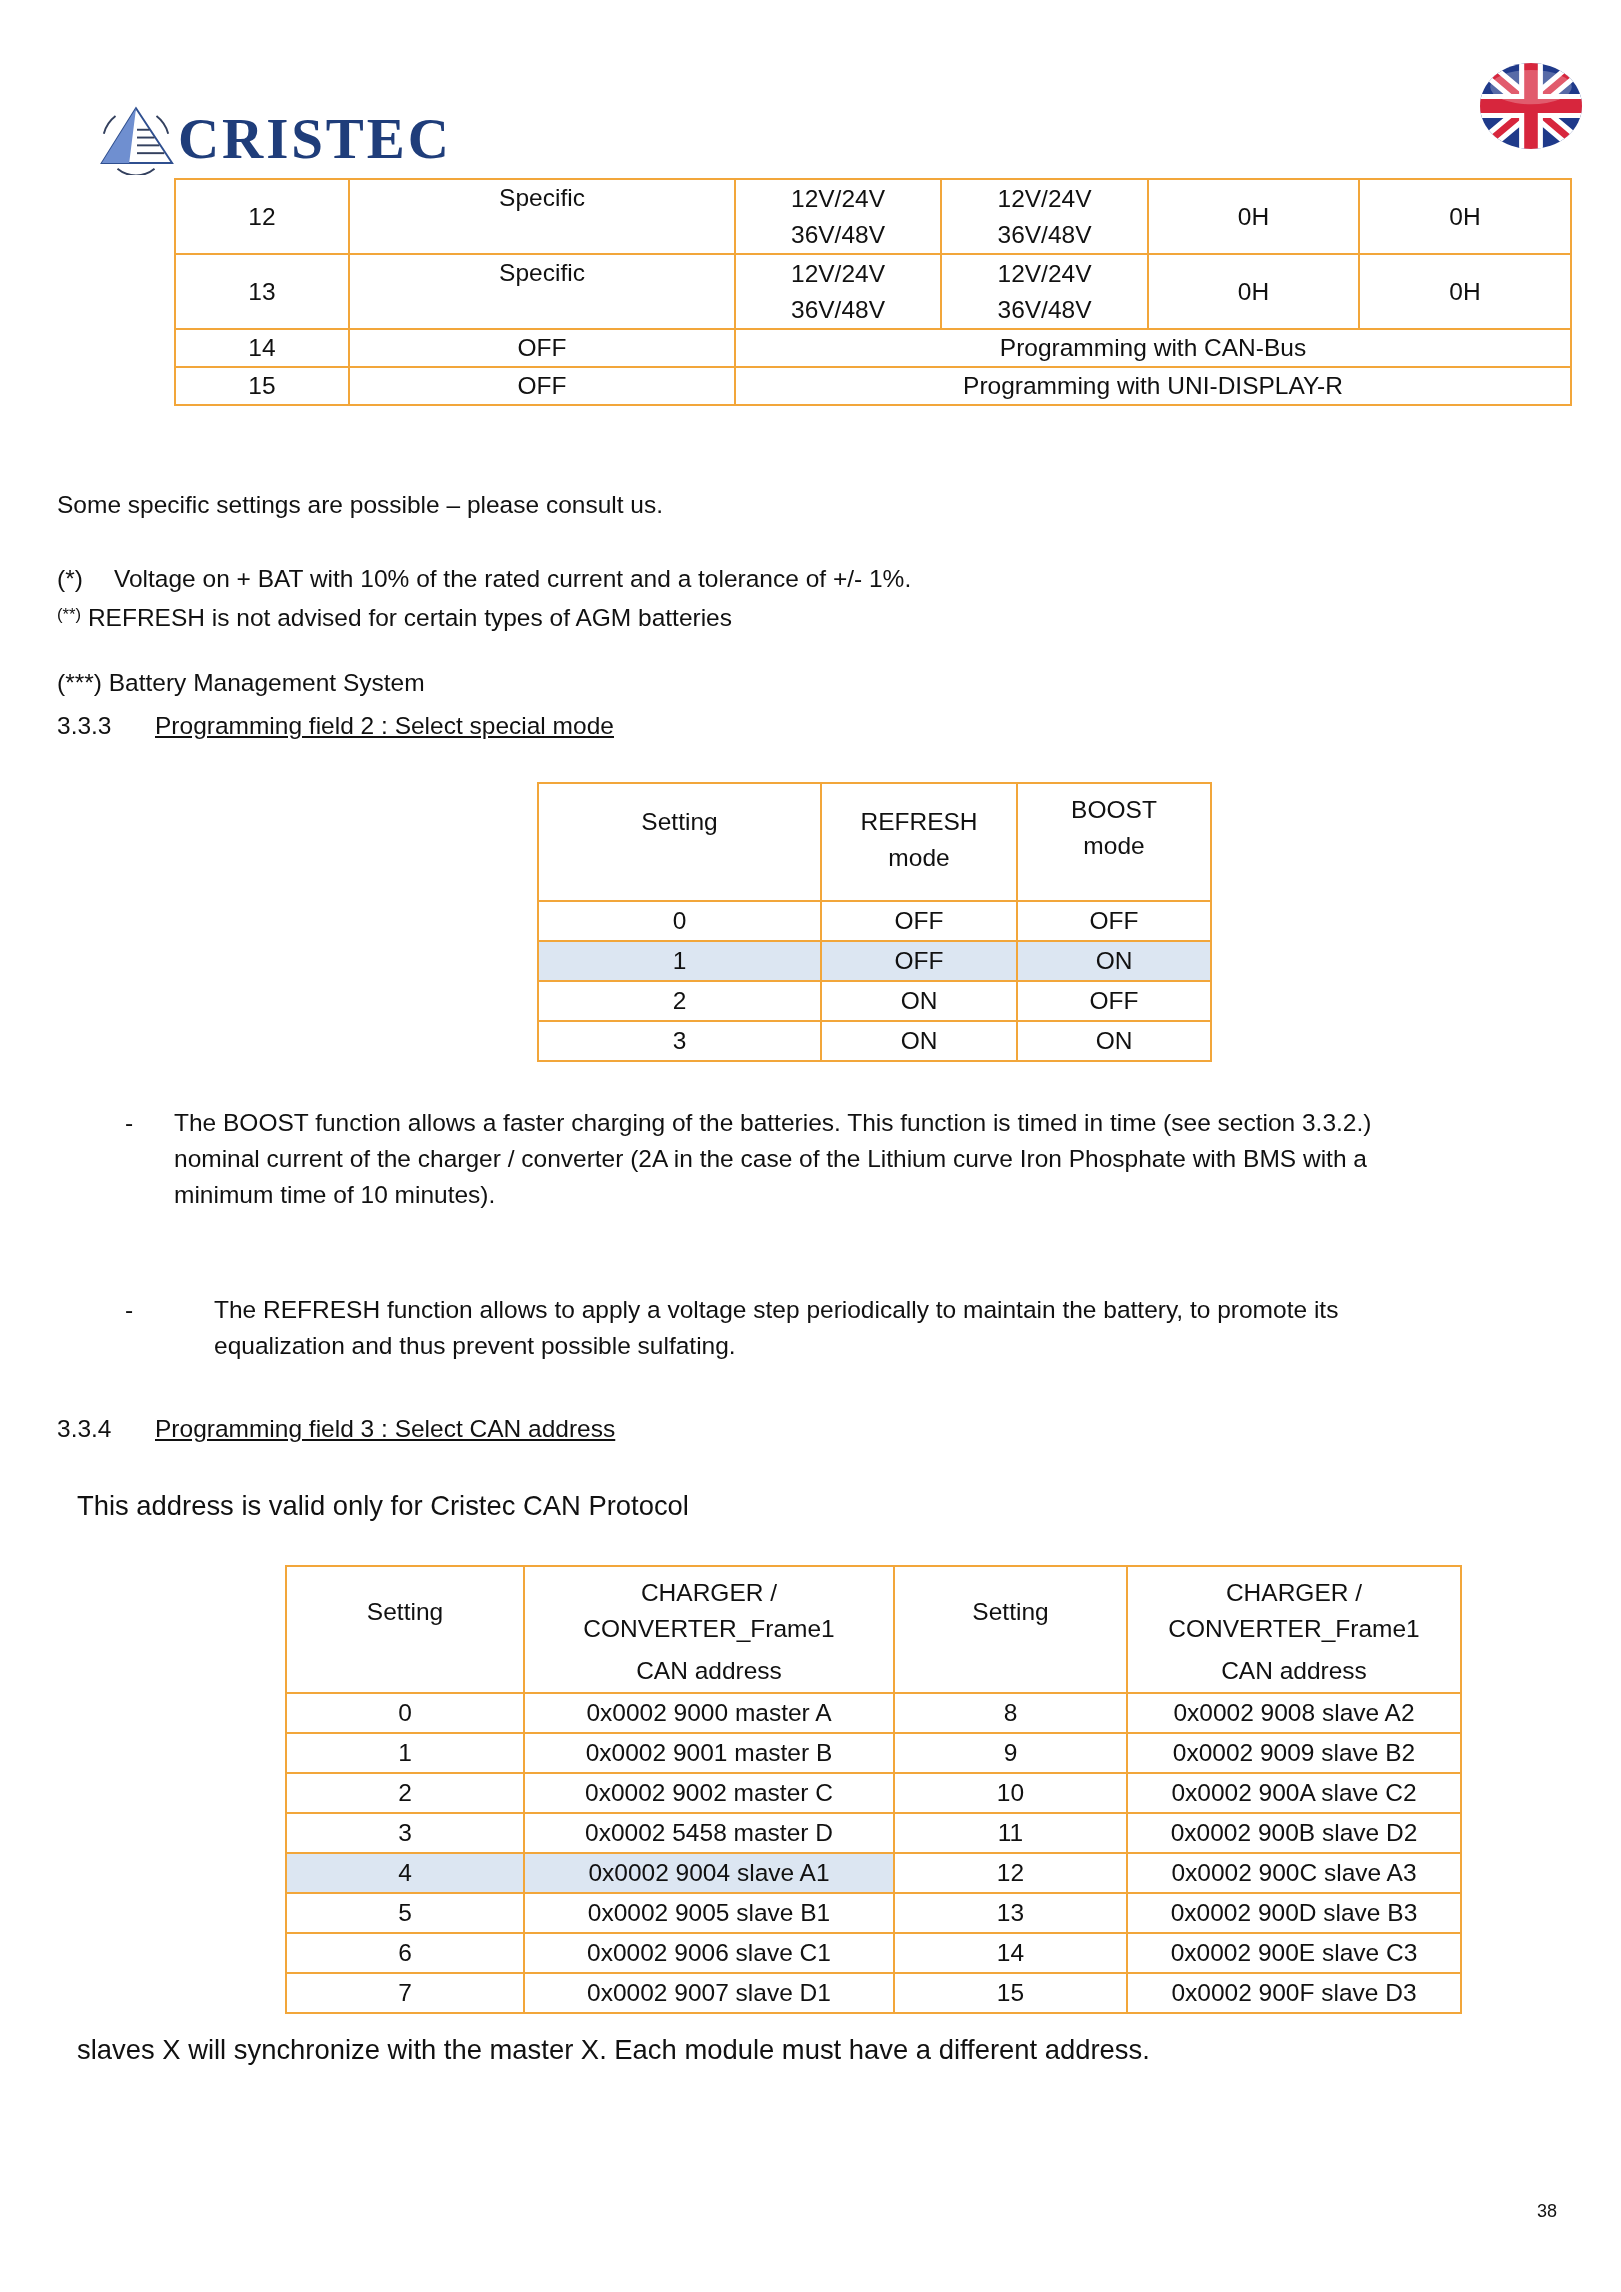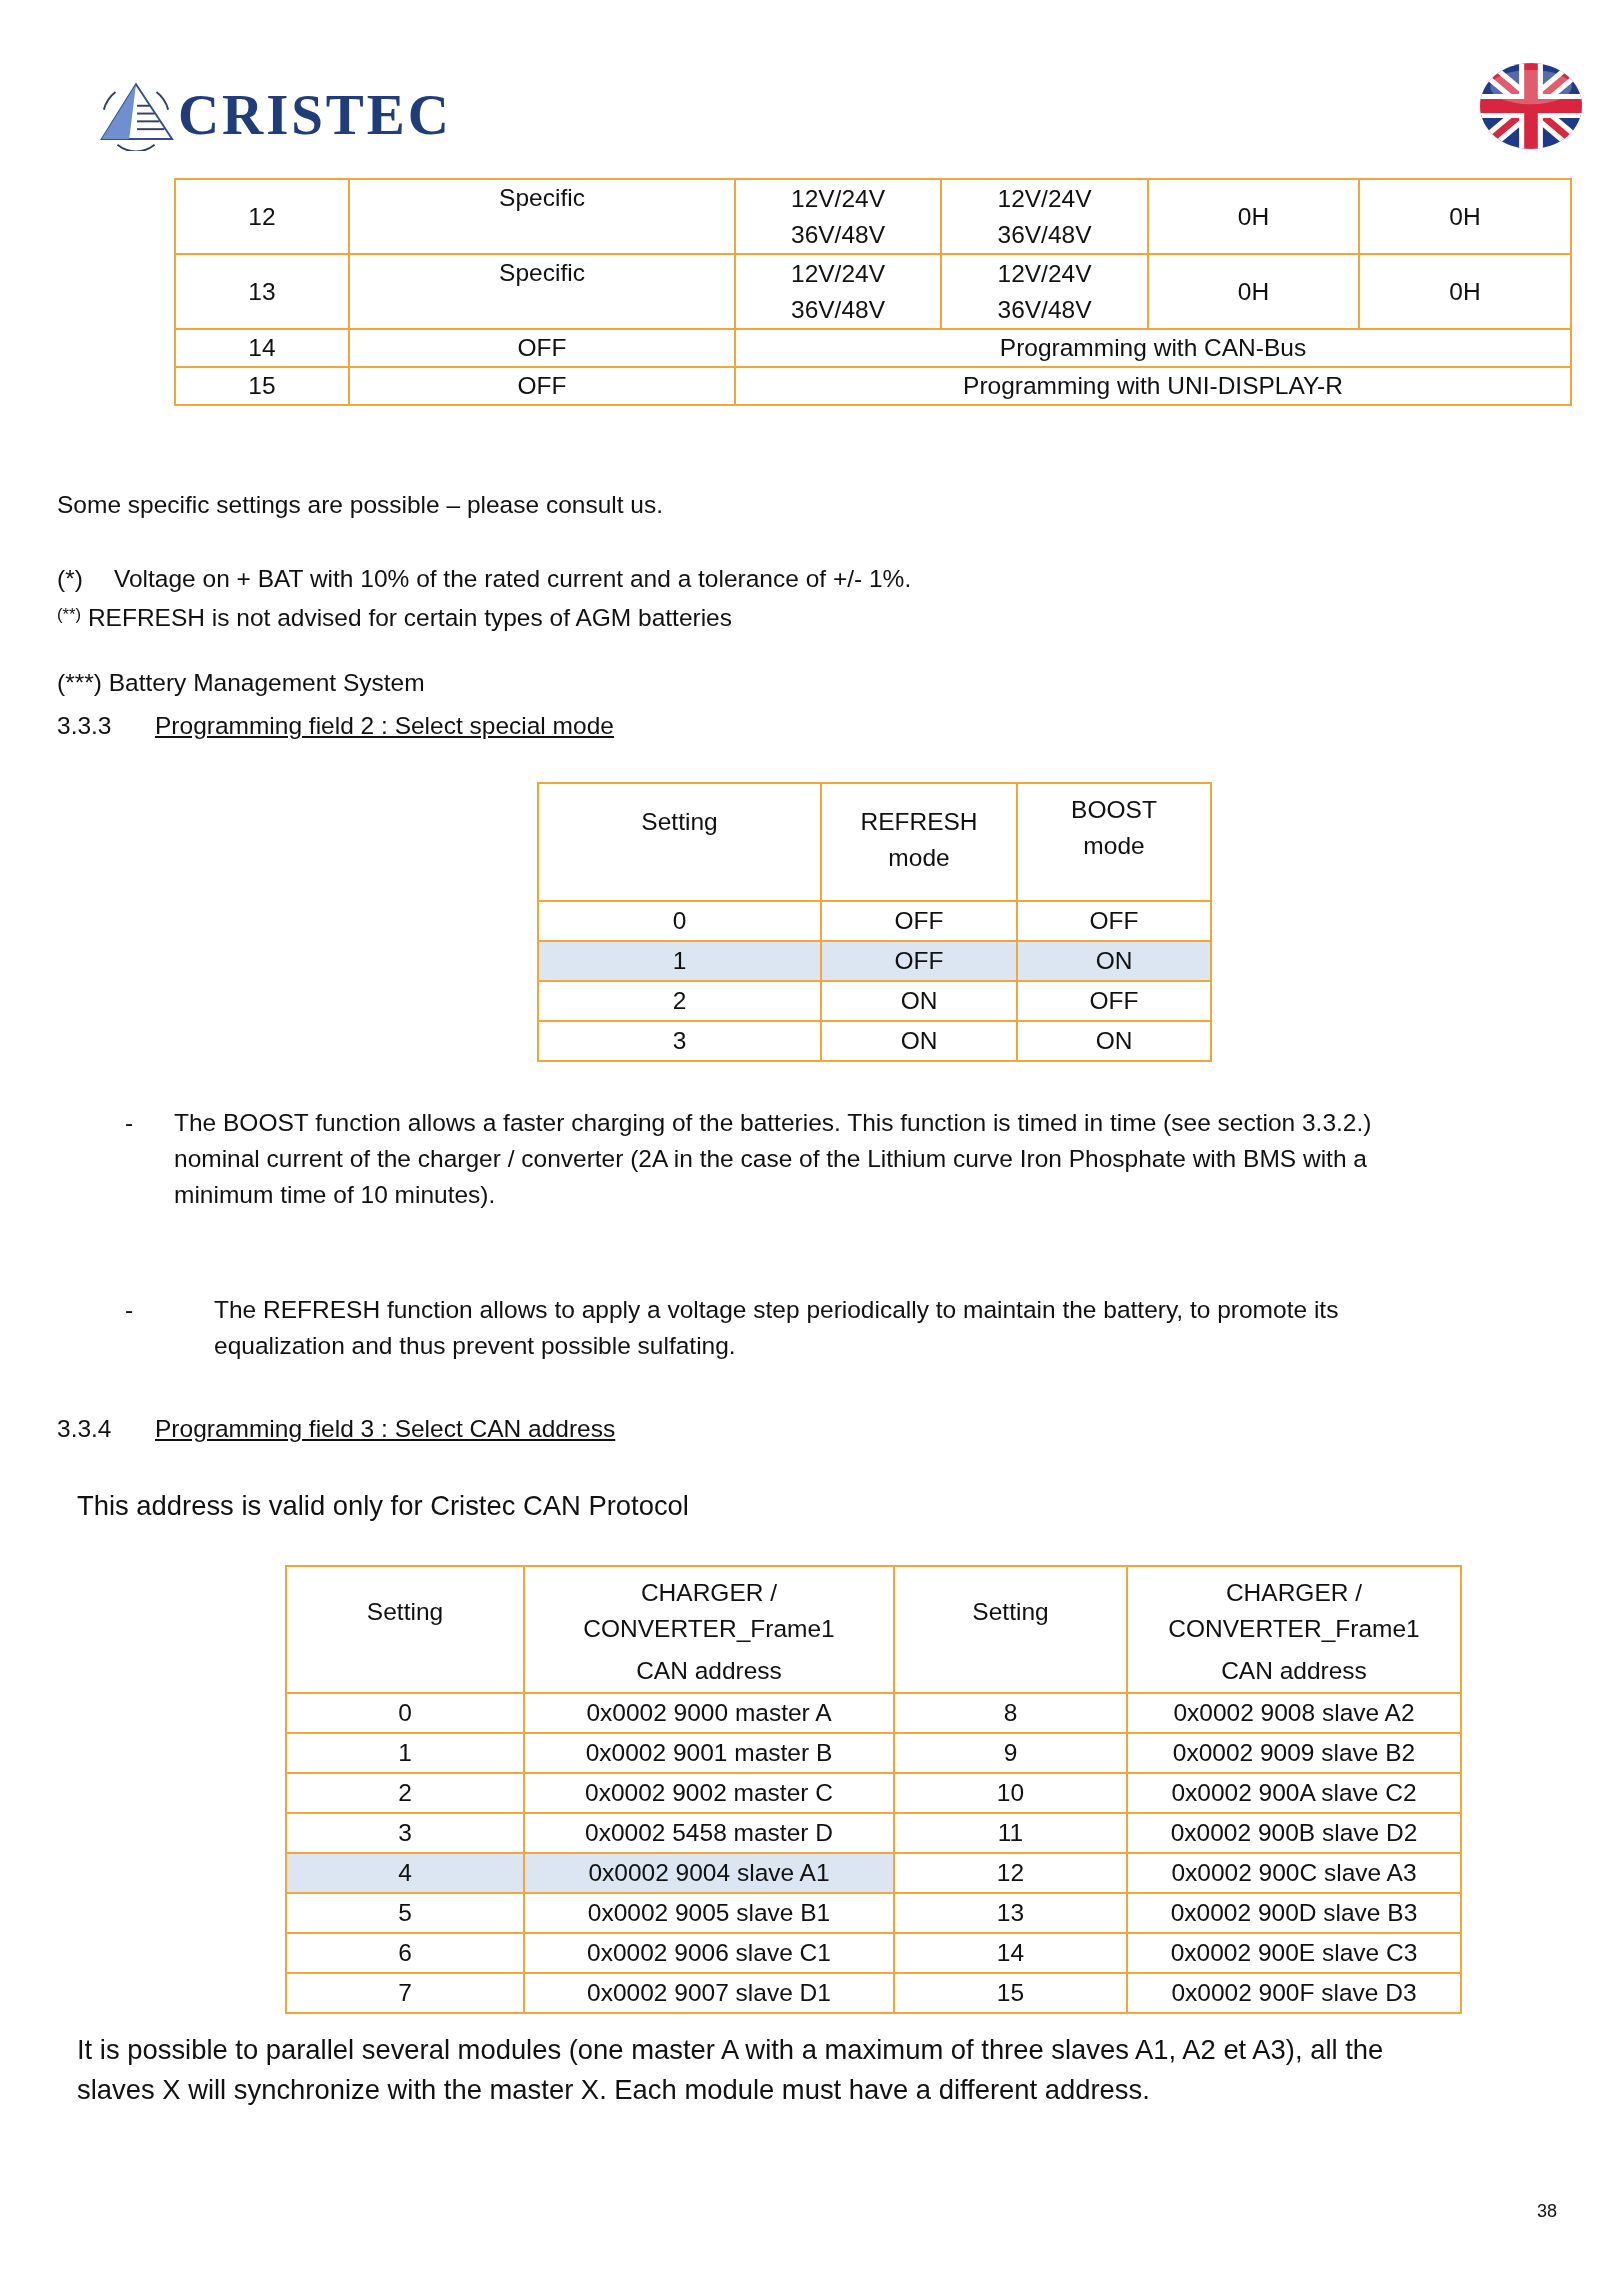--- a/index.html
+++ b/index.html
@@ -11,21 +11,21 @@
   table.grid td { border:2px solid #f2a63a; text-align:center; vertical-align:middle;
                   font-size:24.5px; padding:0; line-height:36px; }
   .hl { background:#dce6f2; }
   .u { text-decoration:underline; }
   .logo-text { font-family:"Liberation Serif", serif; font-weight:bold; font-size:57px;
                color:#1f3d7a; letter-spacing:2.9px; }
 </style>
 </head>
 <body>
 
-<div class="abs" style="left:96px;top:80px;width:333px;height:71px;">
+<div class="abs" style="left:96px;top:104px;width:333px;height:71px;">
   <svg width="80" height="71" viewBox="0 0 82 72" style="position:absolute;left:0;top:0;">
     <path d="M8 30 A34 34 0 0 1 20 12" stroke="#33405e" stroke-width="2" fill="none"></path>
     <path d="M62 12 A34 34 0 0 1 74 30" stroke="#33405e" stroke-width="2" fill="none"></path>
     <path d="M22 66 A30 30 0 0 0 60 66" stroke="#33405e" stroke-width="2" fill="none"></path>
     <polygon points="41,4 6,60 78,60" fill="#ffffff" stroke="#2f4f8f" stroke-width="2"></polygon>
     <polygon points="41,4 6,60 34,60" fill="#6f8fd0"></polygon>
     <line x1="42" y1="26" x2="55" y2="26" stroke="#33405e" stroke-width="2"></line>
     <line x1="42" y1="34" x2="60" y2="34" stroke="#33405e" stroke-width="2"></line>
     <line x1="42" y1="42" x2="65" y2="42" stroke="#33405e" stroke-width="2"></line>
     <line x1="42" y1="50" x2="70" y2="50" stroke="#33405e" stroke-width="2"></line>
@@ -233,18 +233,17 @@
   <tr style="height:40px;">
     <td>7</td>
     <td>0x0002 9007 slave D1</td>
     <td>15</td>
     <td>0x0002 900F slave D3</td>
   </tr>
 </tbody>
   </table>
 
 <div class="abs" style="left:77px;top:2030px;font-size:27.4px;line-height:40px;white-space:nowrap;">
-  <div>It is possible to parallel several modules (one master A with a maximum of three slaves A1, A2 et A3), all the</div>
   <div>slaves X will synchronize with the master X. Each module must have a different address.</div>
 </div>
 
 <div class="abs" style="left:1537px;top:2201px;font-size:18px;">38</div>
 
 
 </body></html>

